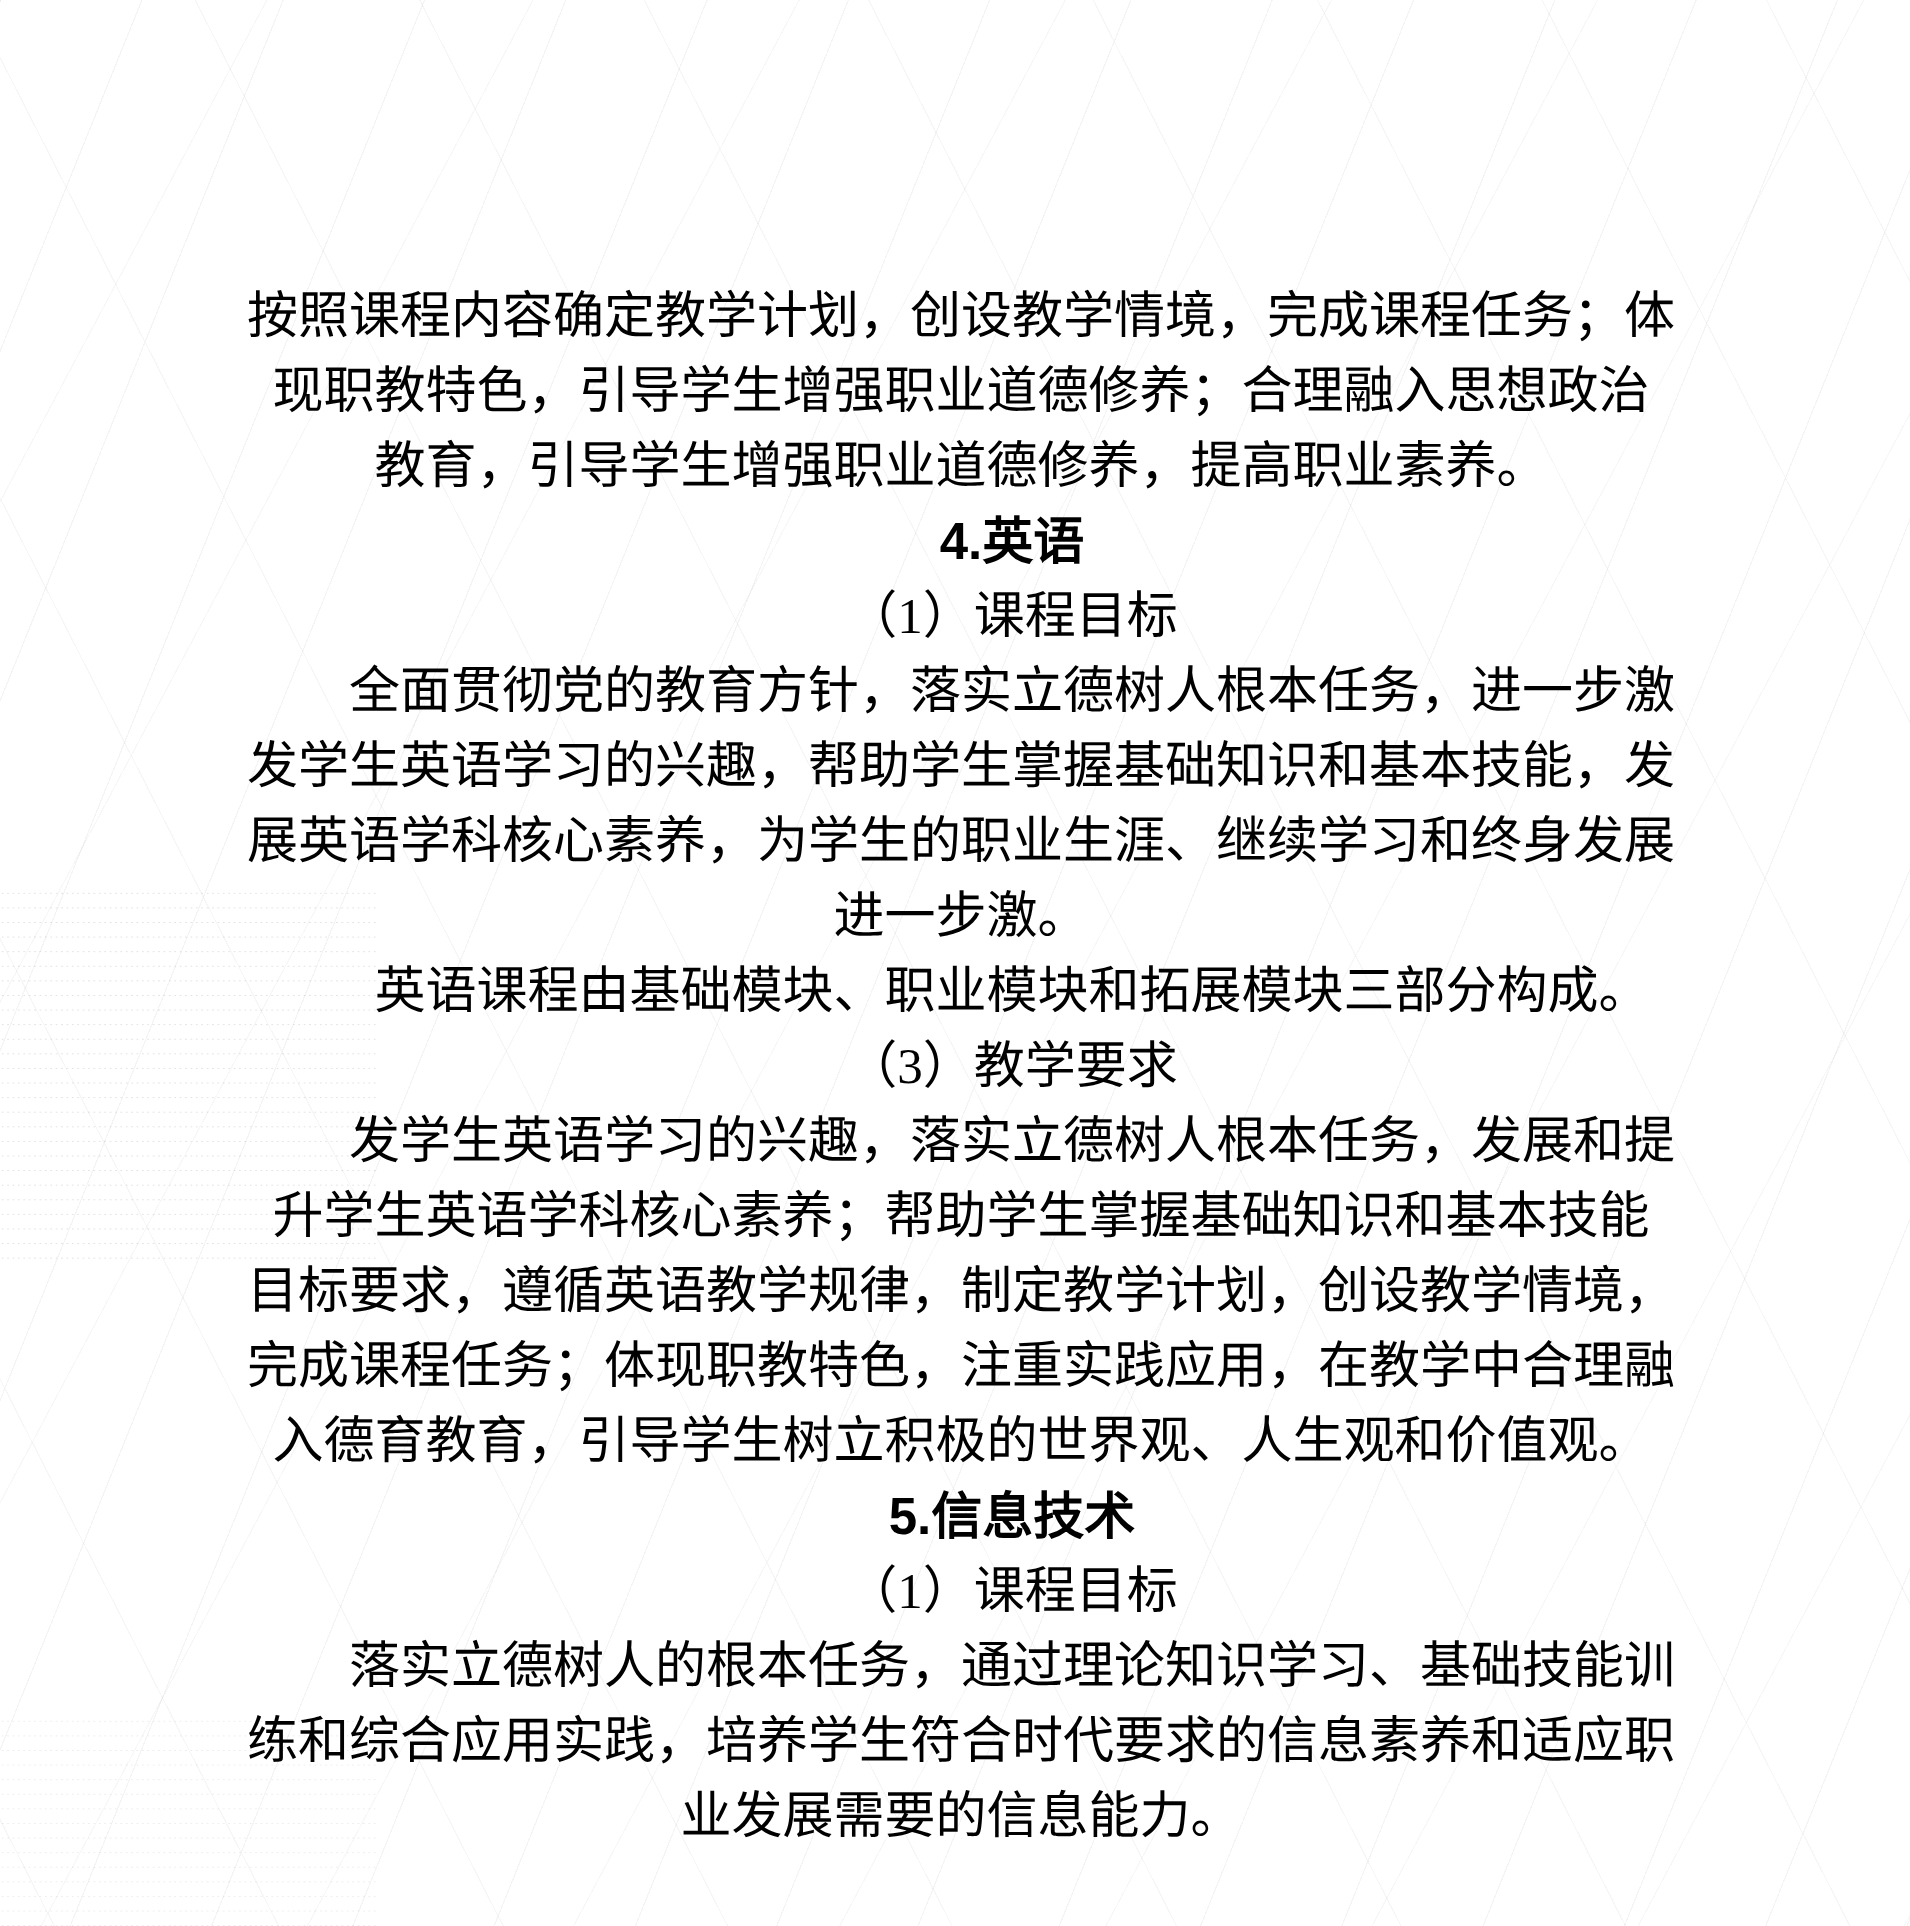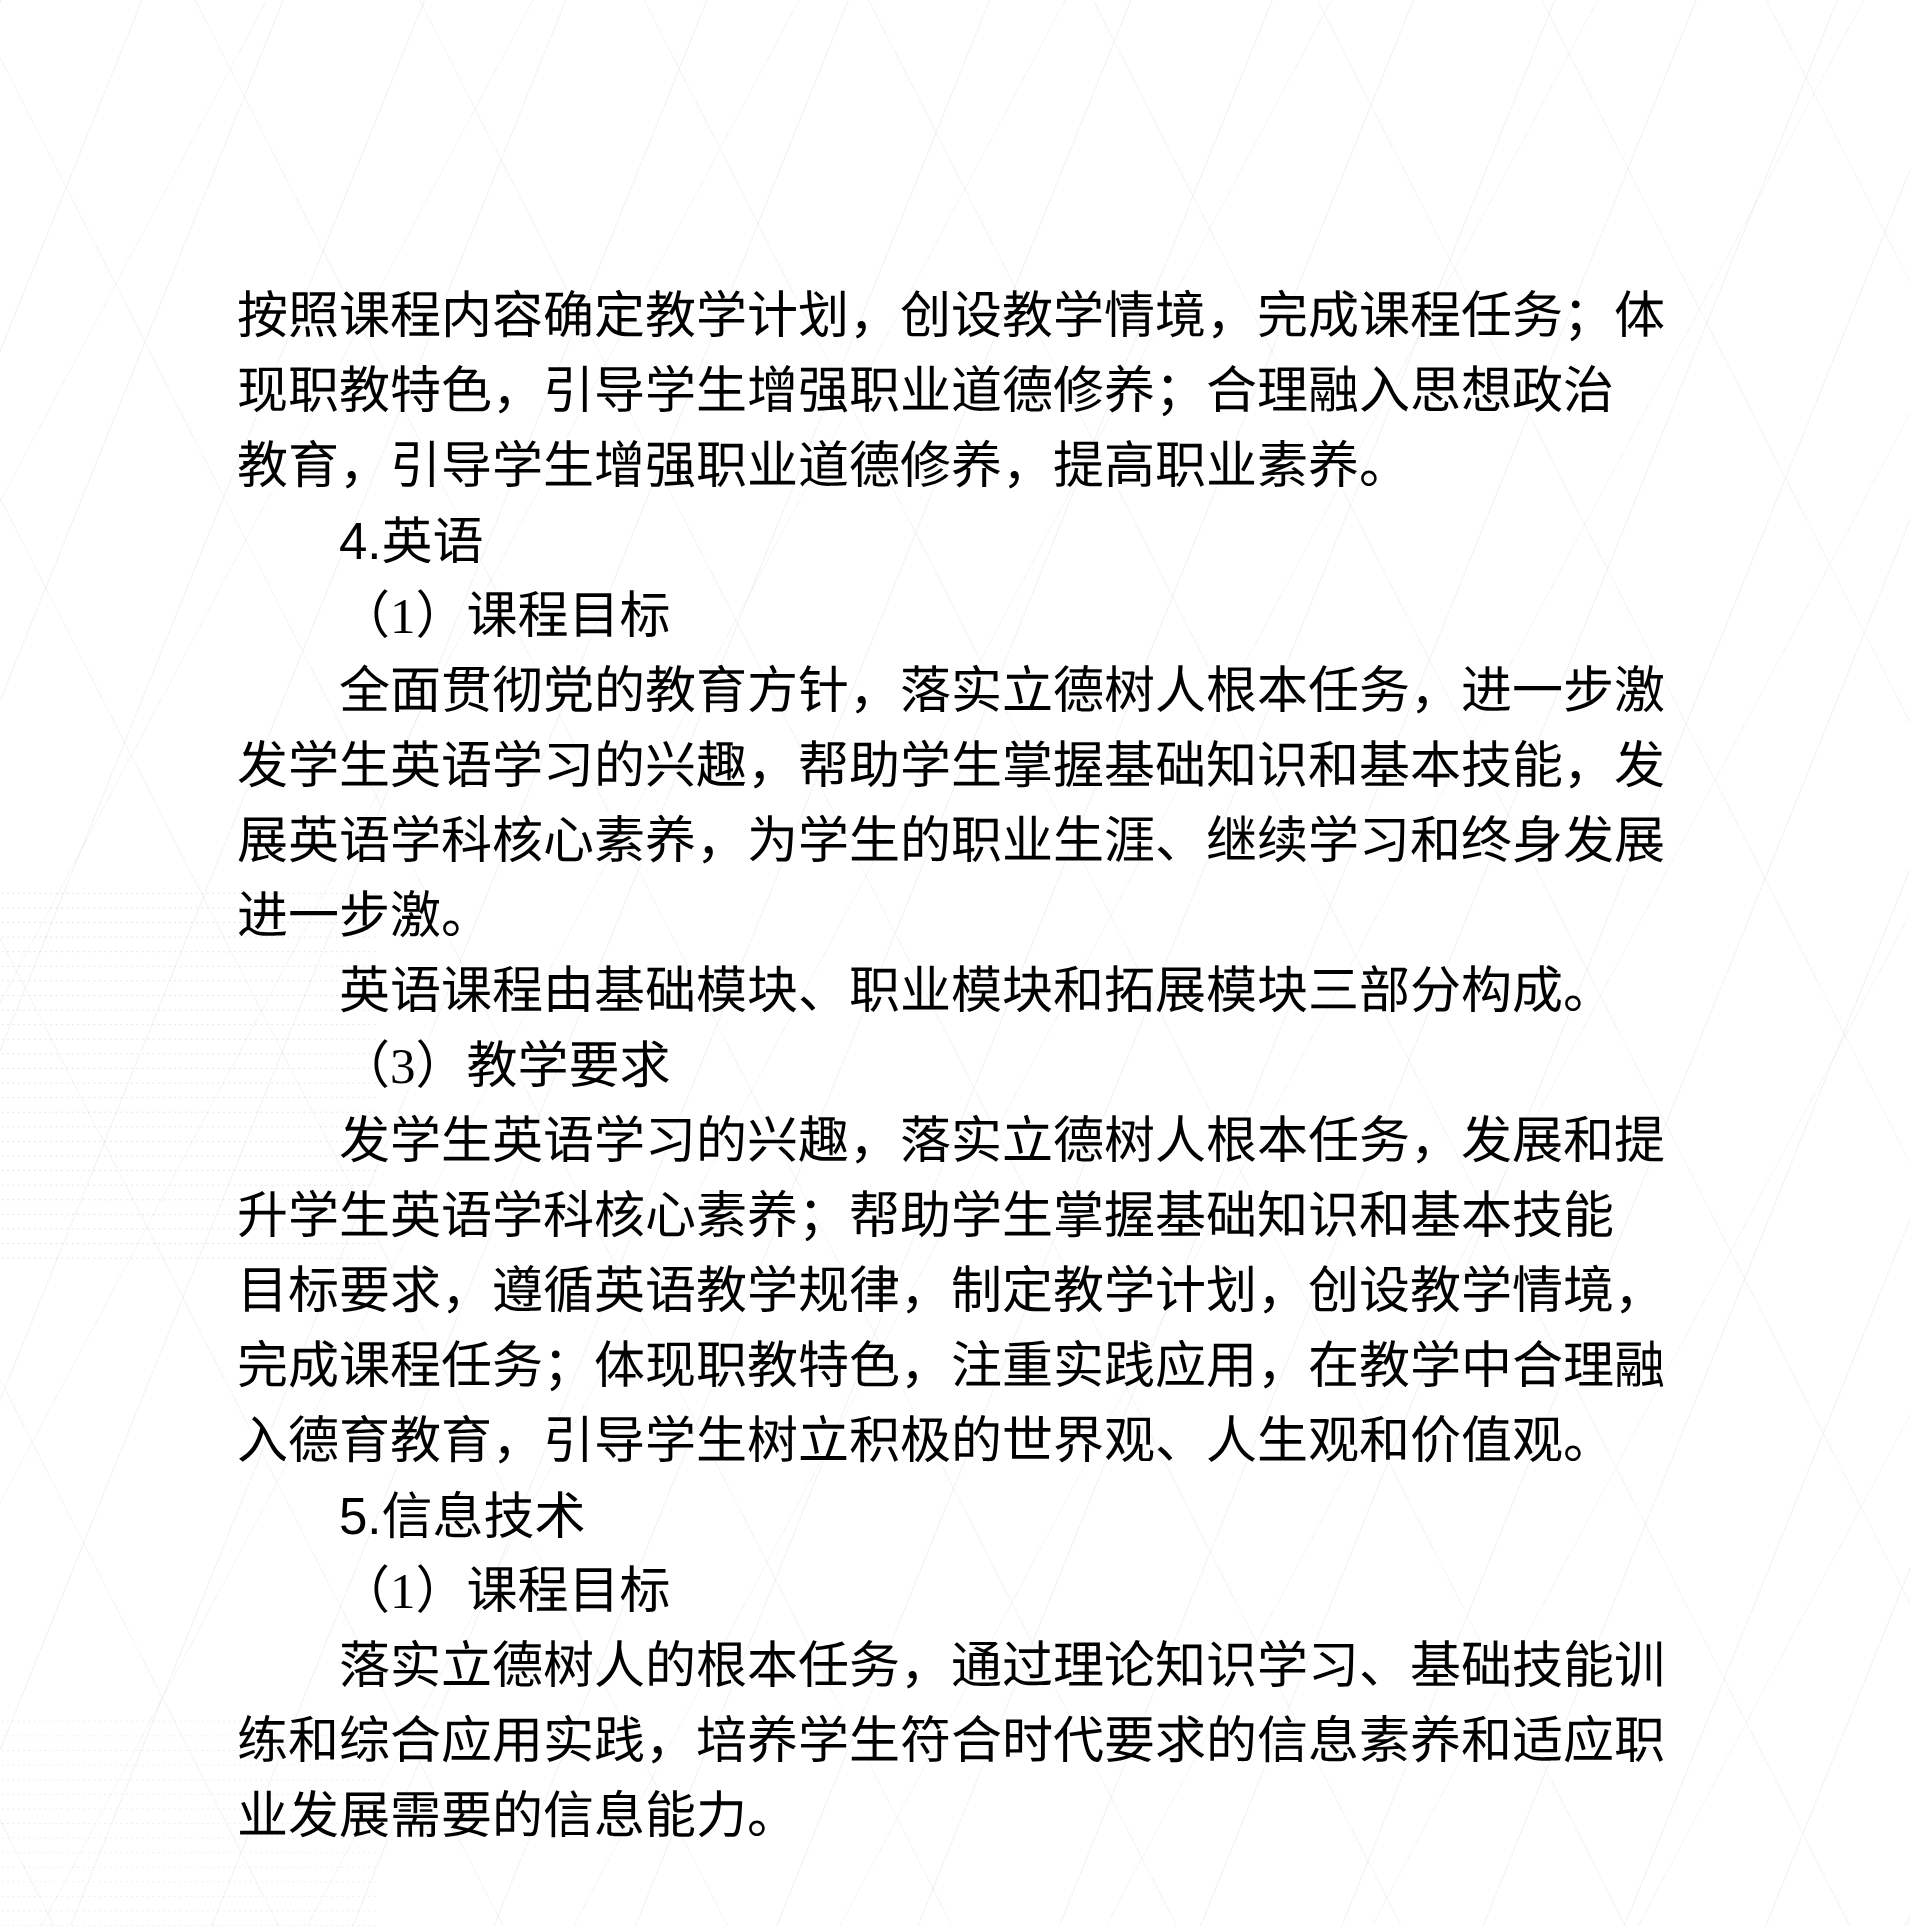--- a/index.html
+++ b/index.html
@@ -30,25 +30,26 @@
   }
   .dot-band.low{top:1714px;height:270px;opacity:.35;}
   .content{
     position:absolute;left:237px;top:279px;width:1448px;
   }
   .ln{
     height:75px;line-height:75px;
     font-size:51px;
     white-space:nowrap;
     letter-spacing:0;
+    text-align:center;
   }
   .indent{padding-left:102px;}
   .heading{
     padding-left:102px;
-    font-weight:normal;
+    font-weight:bold;
     font-family:"Liberation Sans","DejaVu Sans",sans-serif;
   }
 </style>
 </head>
 <body>
 
 <div class="sheet">
   <div class="texture"></div>
   <div class="dot-band"></div>
   <div class="dot-band low"></div>

